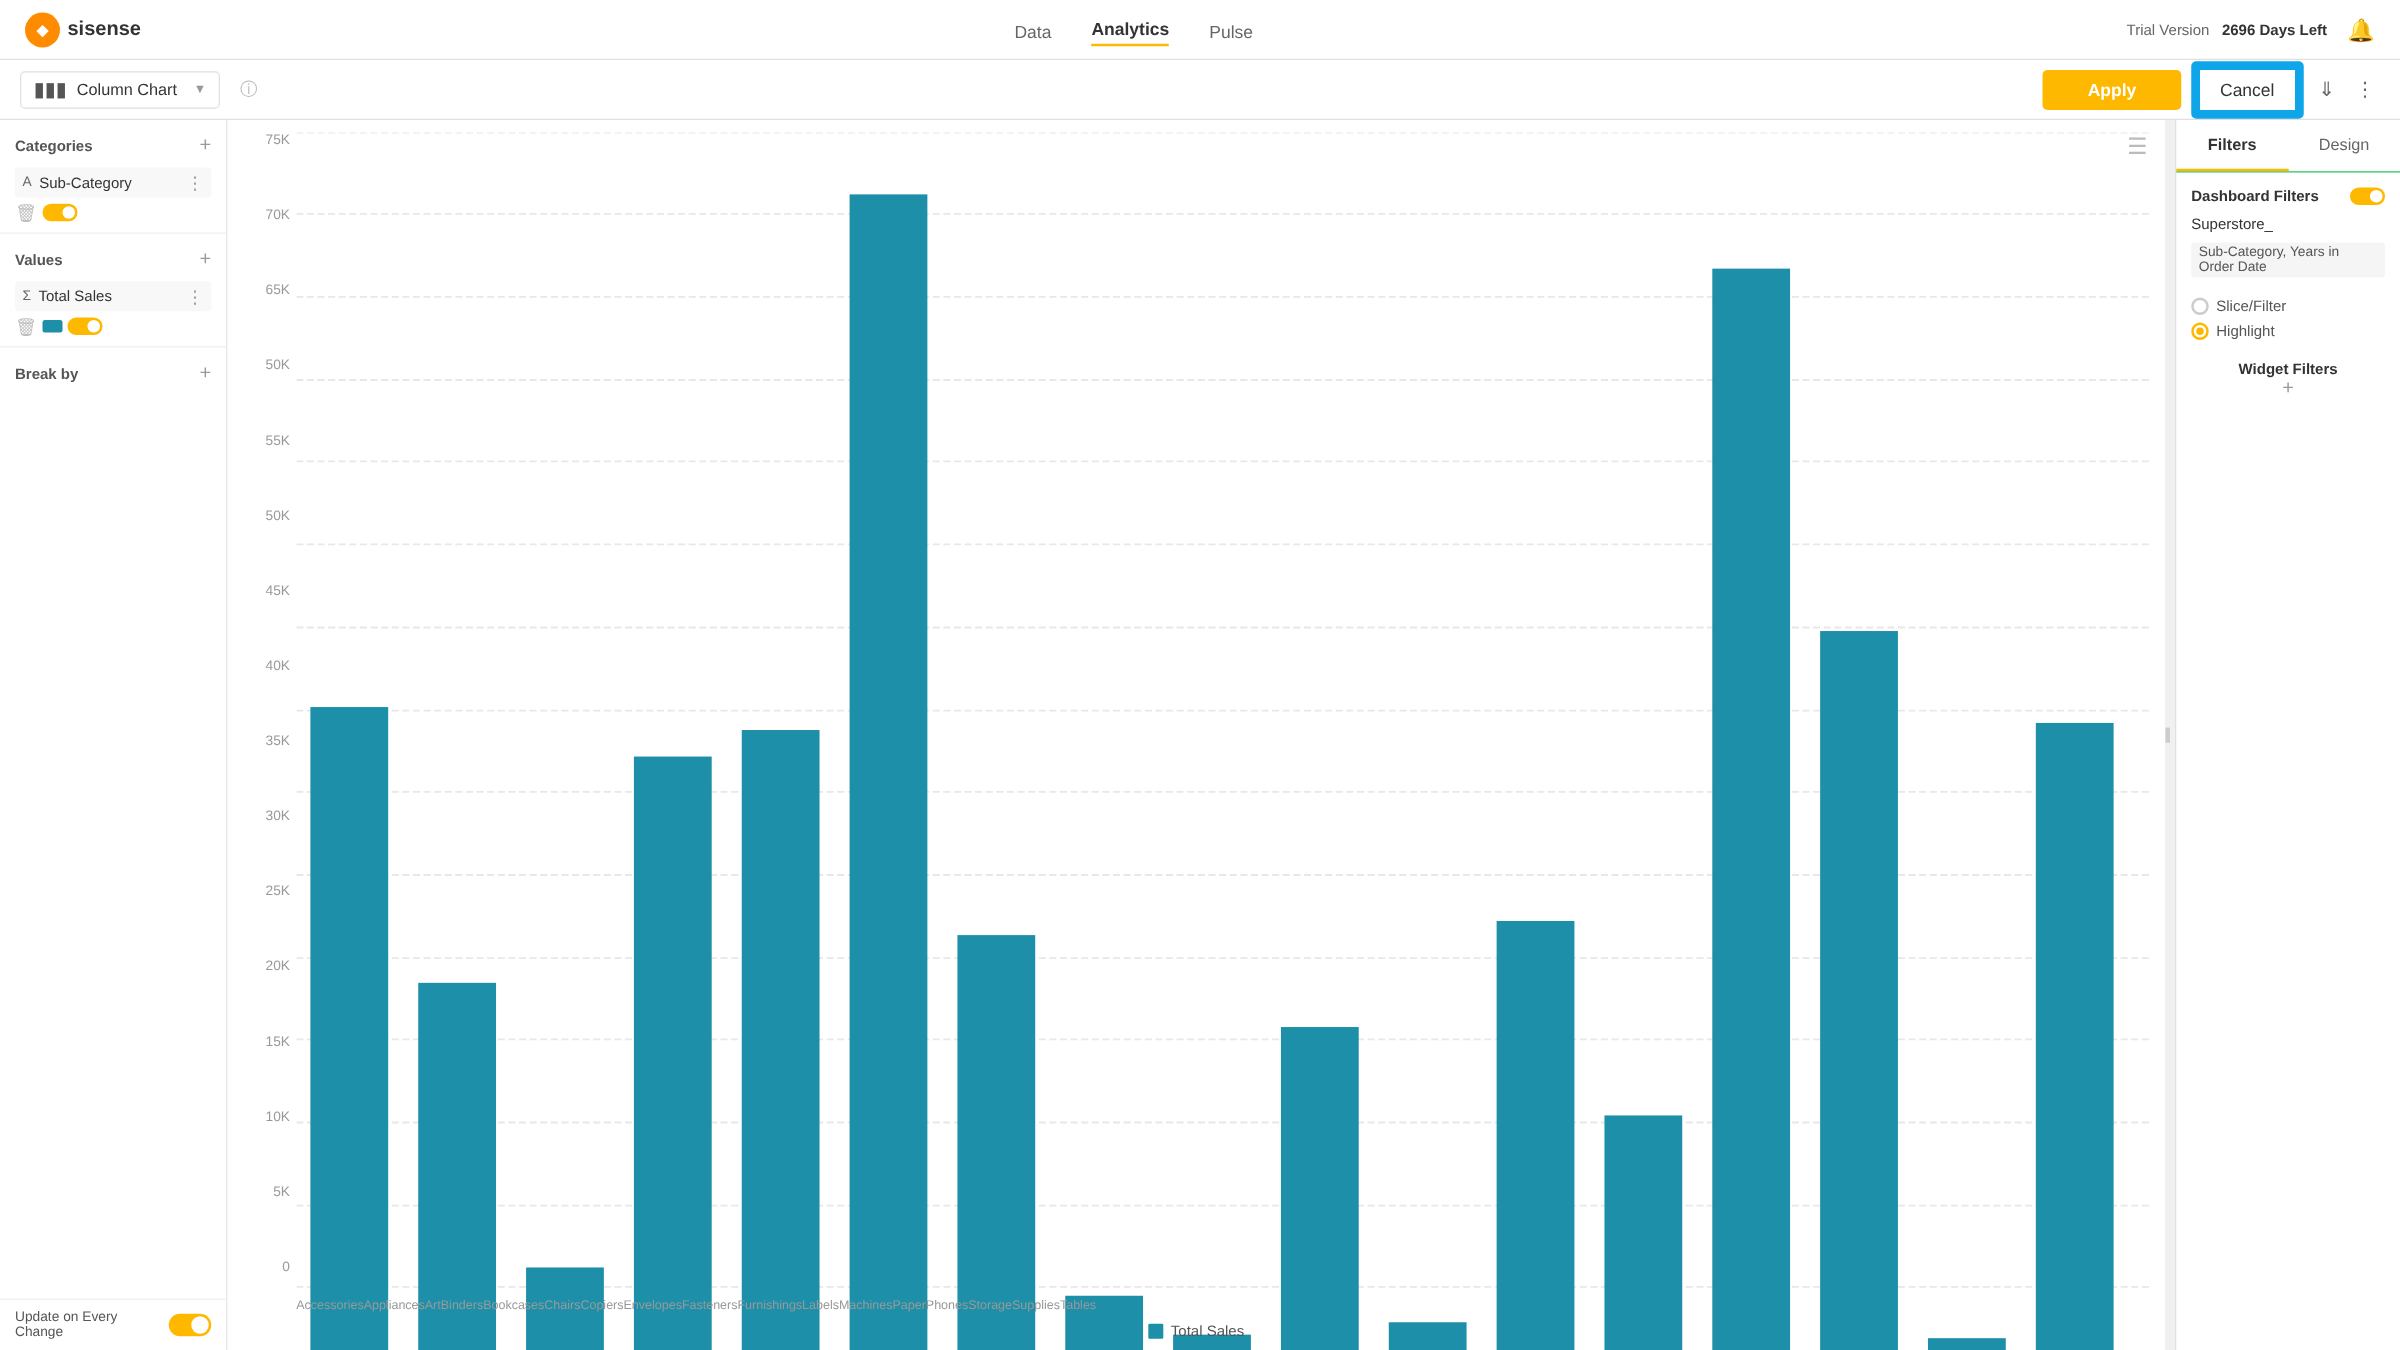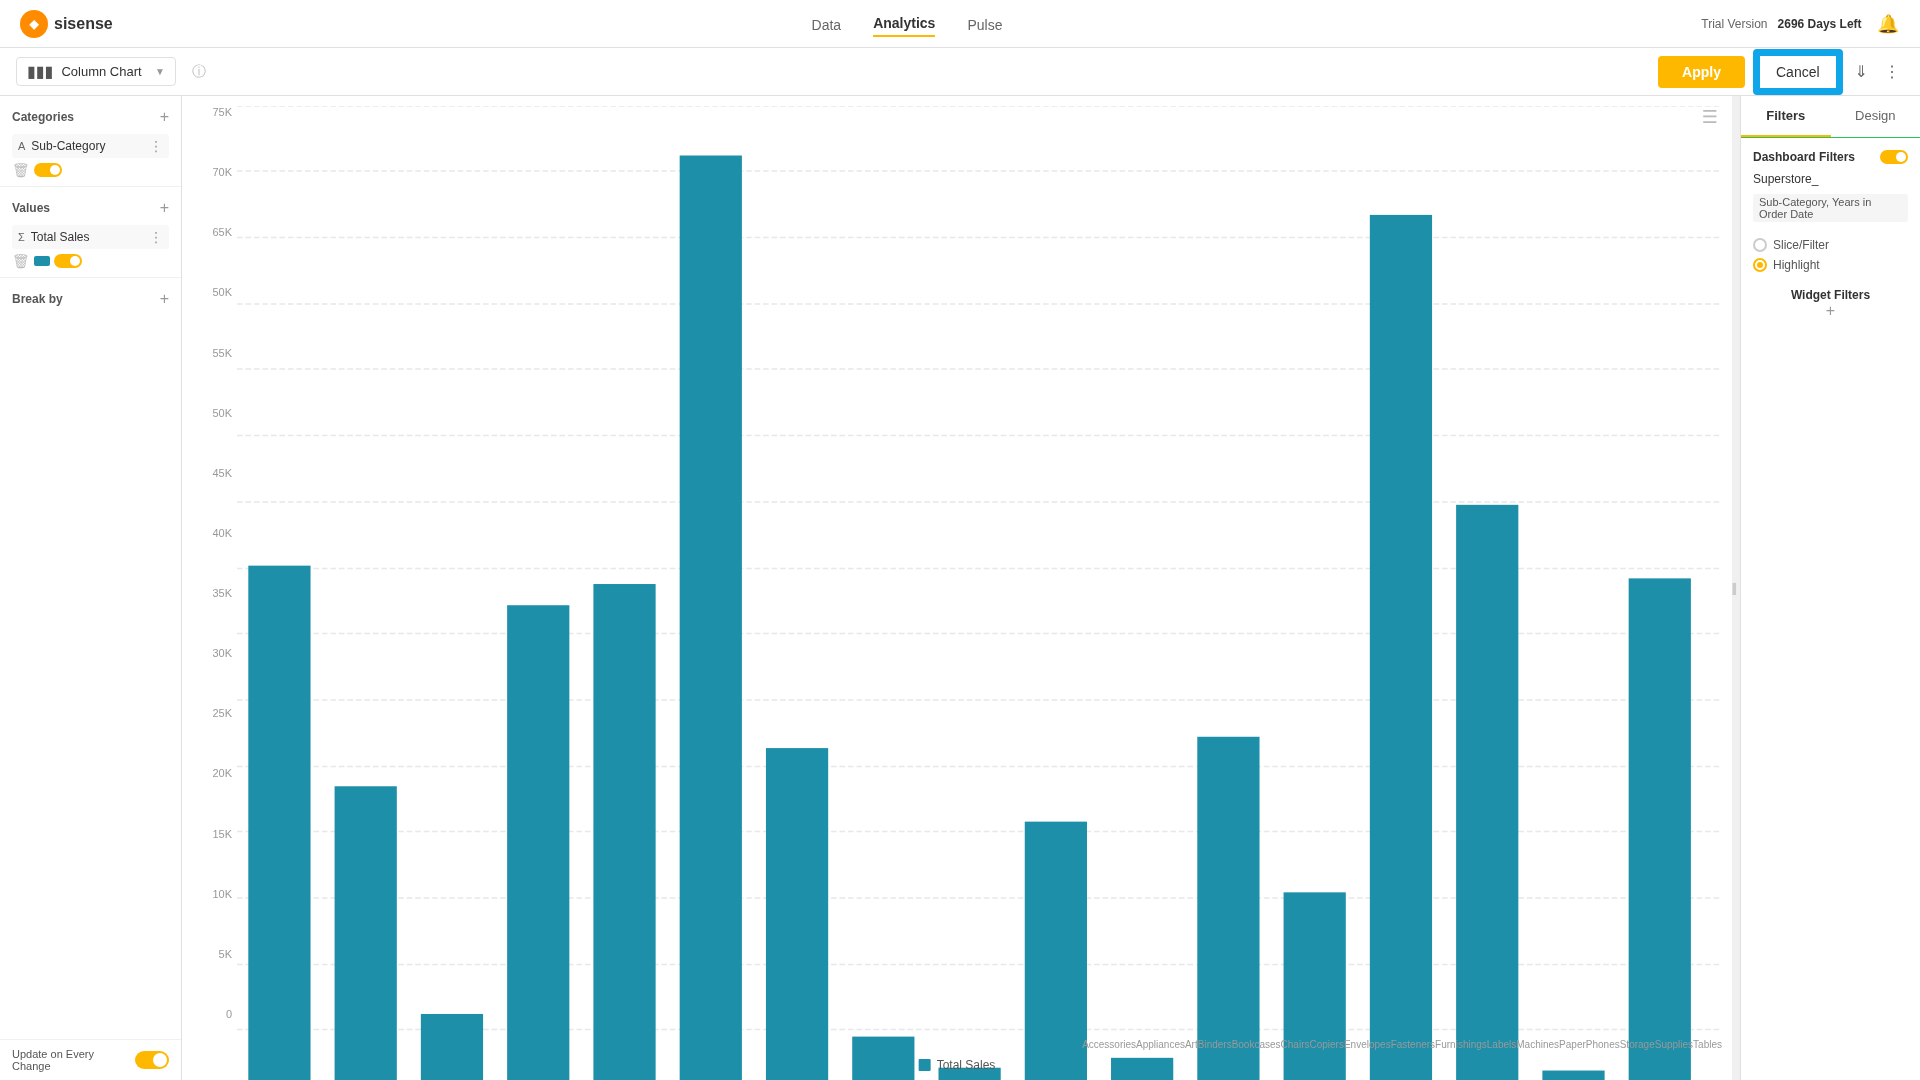--- a/index.html
+++ b/index.html
@@ -37,21 +37,21 @@
     .chevron { color: #999; font-size: 10px; }
     .title-input-area { display: flex; align-items: center; gap: 8px; flex: 1; }
     .title-input {
       border: none; outline: none; font-size: 14px; color: #bbb;
       background: transparent; flex: 1; cursor: pointer;
     }
     .info-icon { color: #bbb; font-size: 14px; }
     .toolbar-right { display: flex; align-items: center; gap: 8px; margin-left: auto; }
     .btn-apply {
       background: #FFB800; color: #fff; border: none; border-radius: 4px;
-      padding: 8px 24px; font-size: 14px; font-weight: 600; cursor: pointer;
+      padding: 8px 36px; font-size: 14px; font-weight: 600; cursor: pointer;
     }
     .btn-cancel {
       background: #fff; color: #333; border: 7px solid #0ea5e9; border-radius: 4px;
       padding: 8px 16px; font-size: 14px; cursor: pointer;
     }
     .toolbar-icon-btn { color: #666; cursor: pointer; font-size: 16px; padding: 4px; }
 
     
     .main-layout { display: flex; height: calc(1080px - 96px); }
 
@@ -105,21 +105,21 @@
     .chart-container { flex: 1; position: relative; padding: 10px 4px 60px 10px; }
 
     
     .y-axis { position: absolute; left: 10px; top: 10px; bottom: 60px; display: flex; flex-direction: column; justify-content: space-between; width: 40px; }
     .y-label { font-size: 11px; color: #999; text-align: right; }
 
     
     .chart-svg { position: absolute; left: 55px; right: 10px; top: 10px; bottom: 60px; }
 
     
-    .x-axis { position: absolute; bottom: 30px; left: 55px; right: 10px; display: flex; justify-content: flex-end; }
+    .x-axis { position: absolute; bottom: 30px; left: 55px; right: 10px; display: flex; justify-content: flex-start; }
     .x-label { font-size: 10px; color: #999; text-align: center; }
 
     
     .legend { position: absolute; bottom: 8px; left: 50%; transform: translateX(-50%); display: flex; align-items: center; gap: 6px; }
     .legend-swatch { width: 12px; height: 12px; background: #1E8FA8; border-radius: 1px; }
     .legend-label { font-size: 12px; color: #555; }
 
     
     .chart-menu-icon { position: absolute; top: 10px; right: 14px; color: #bbb; cursor: pointer; font-size: 18px; }
 

